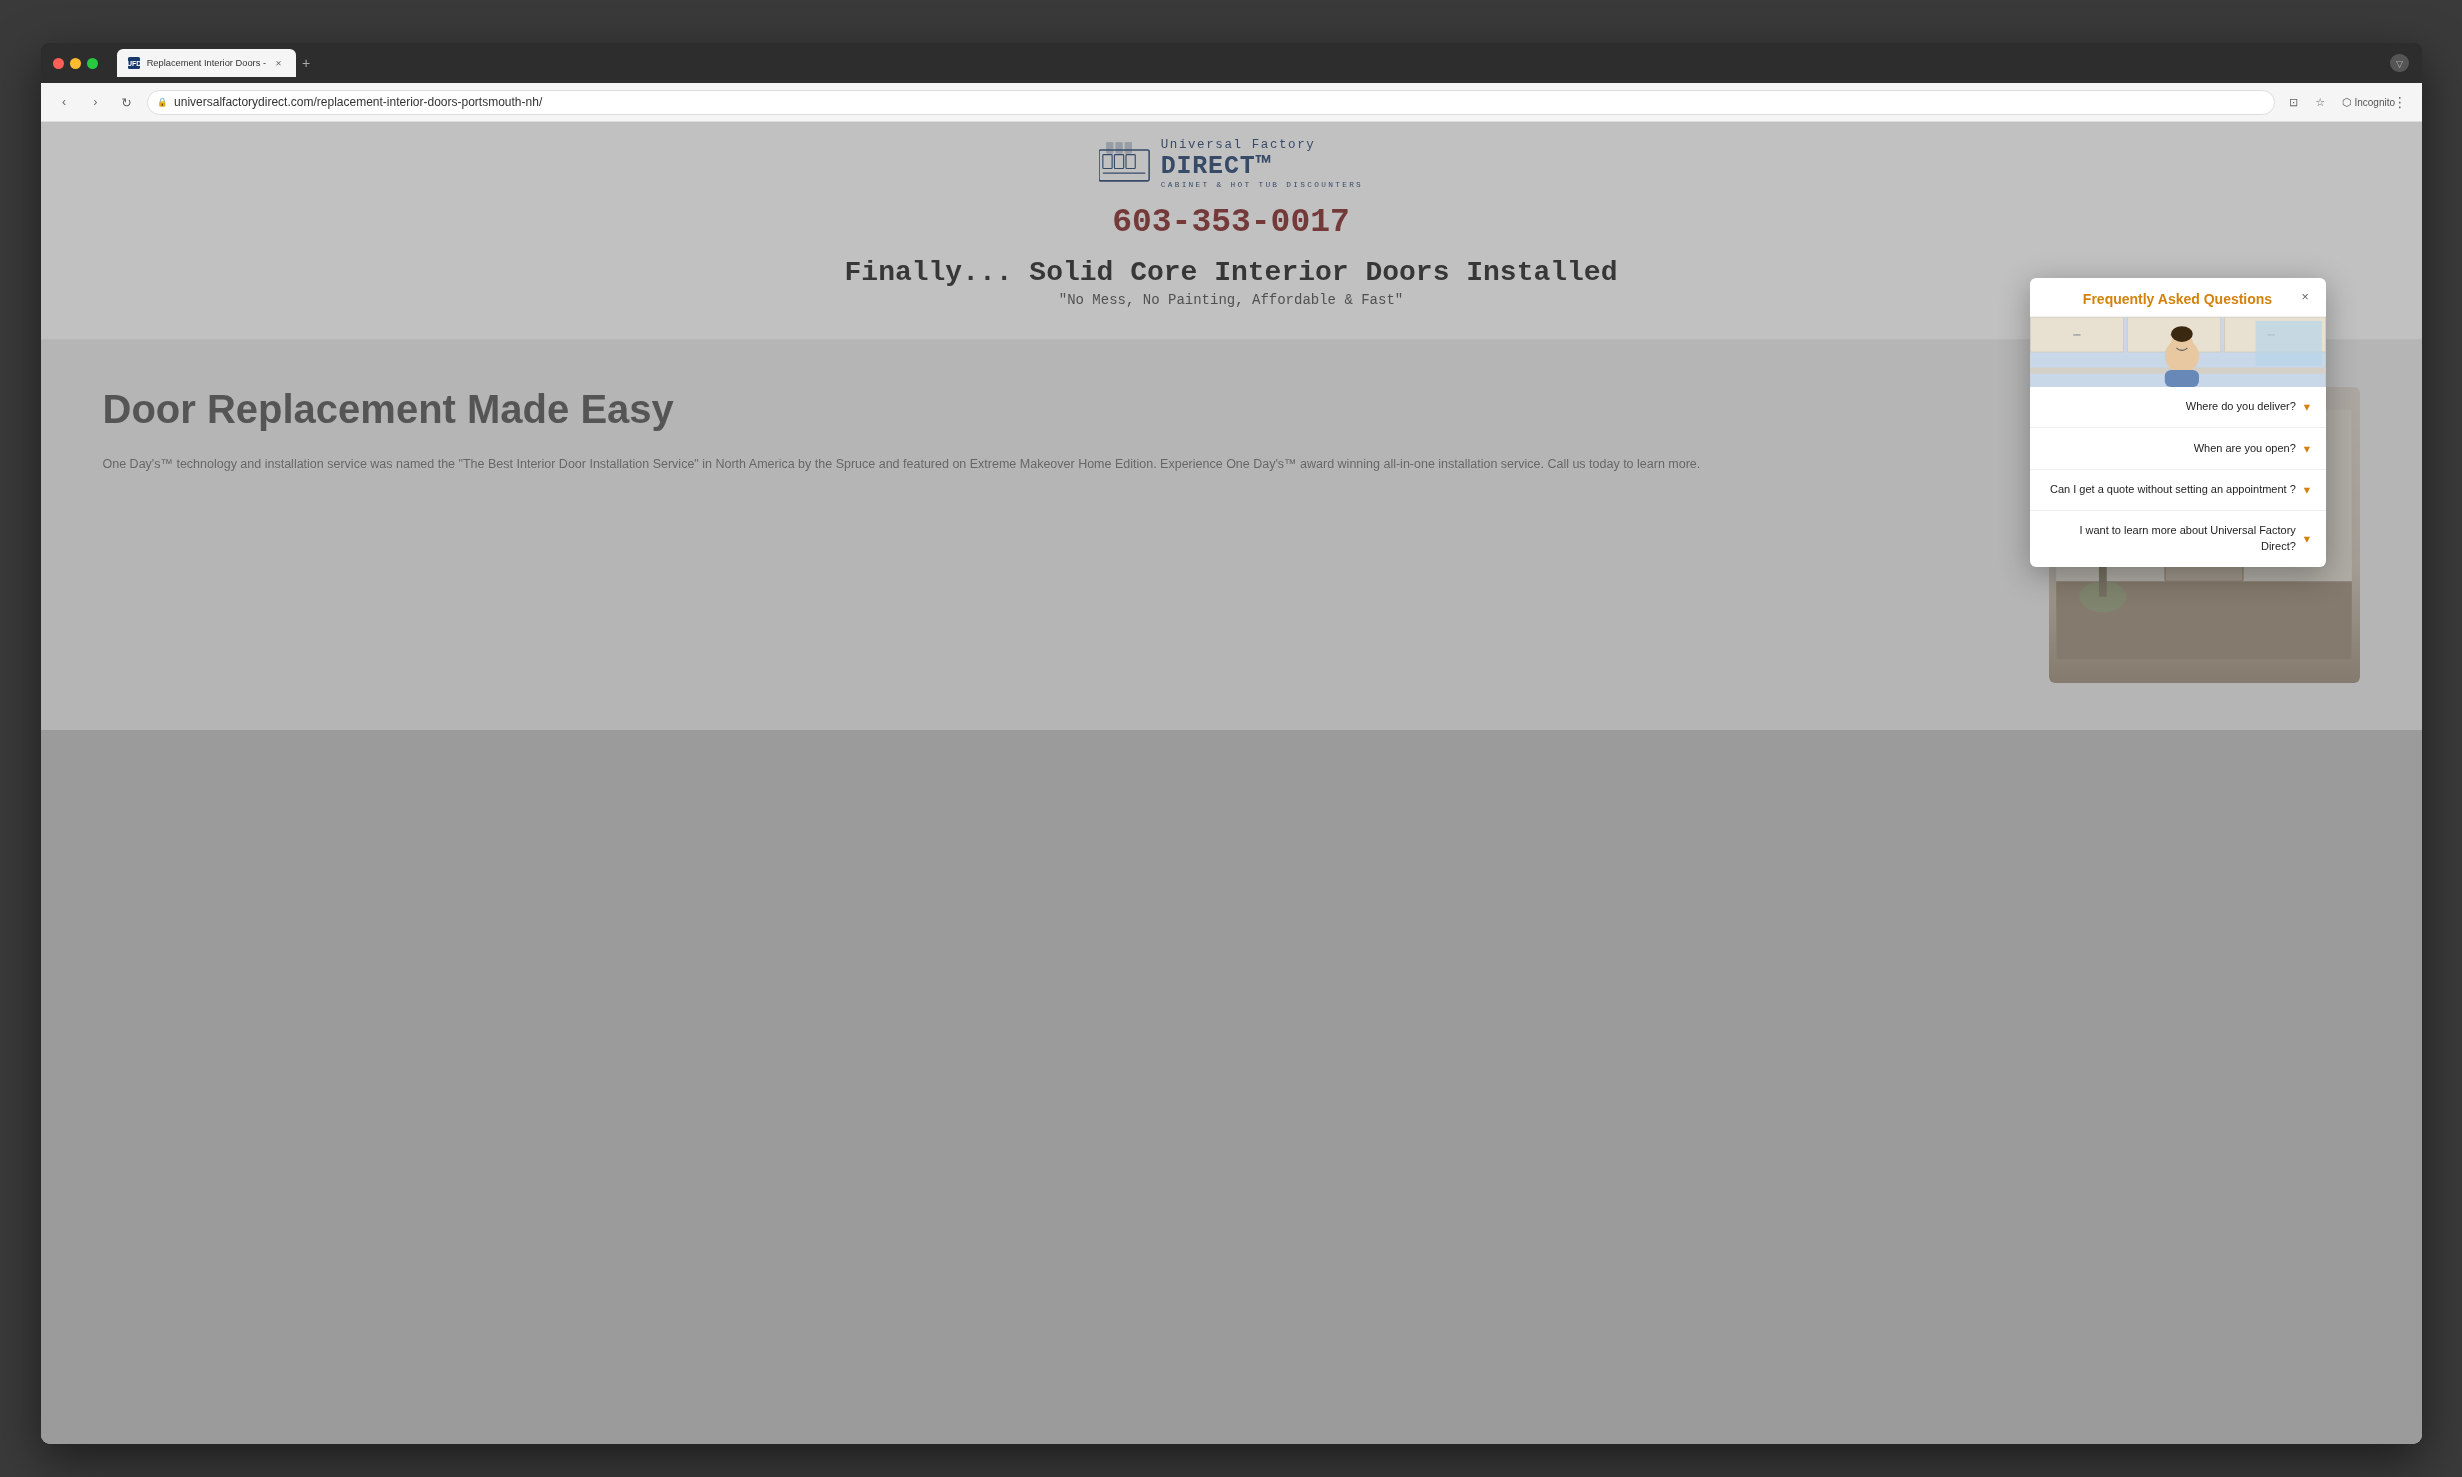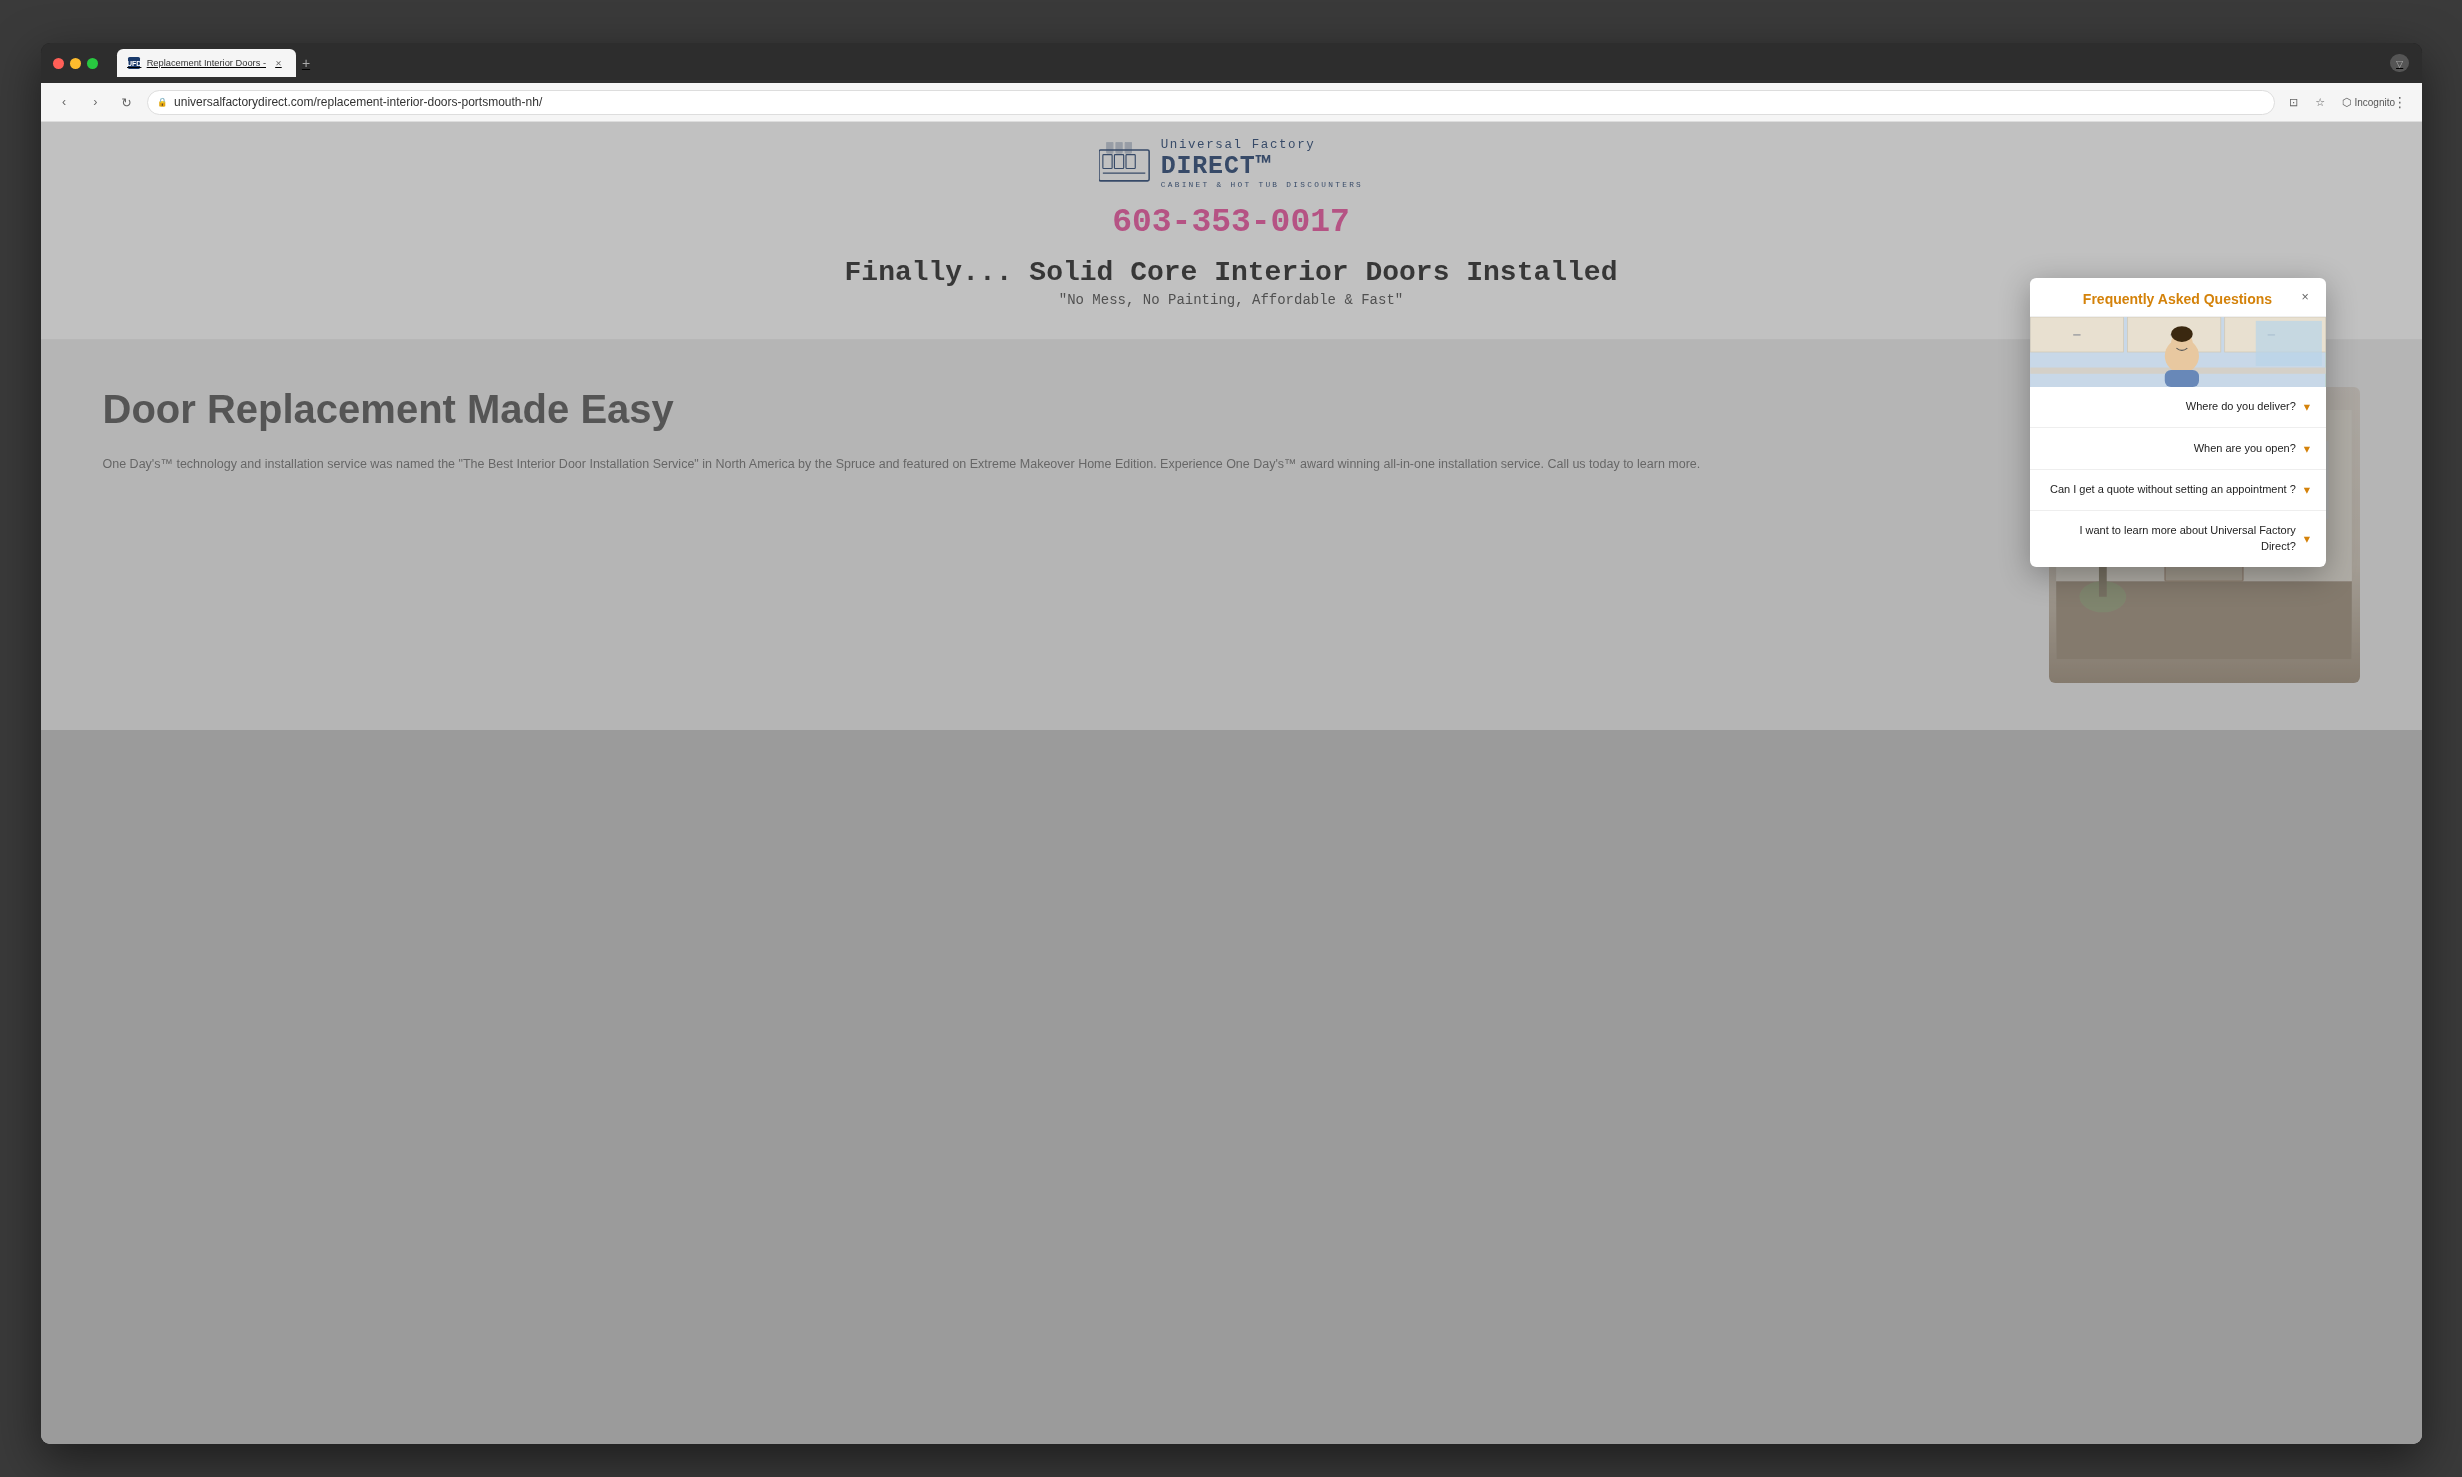--- a/index.html
+++ b/index.html
@@ -16,21 +16,20 @@
       box-shadow: 0 15.6px 47px rgba(0,0,0,0.5);
     }
 
     .title-bar {
       background: #2d2d2d;
       height: 40px;
       display: flex;
       align-items: center;
       padding: 0 12.5px;
       gap: 9.3px;
-      text-decoration: underline;
     }
 
     .traffic-lights {
       display: flex;
       gap: 6.2px;
       align-items: center;
     }
 
     .traffic-light {
       width: 11px;
@@ -186,21 +185,21 @@
 
     .logo-text-area {
       text-align: left;
     }
 
     .logo-top { font-size: 12.5px; color: #1a3a6b; letter-spacing: 1.6px; }
     .logo-main { font-size: 25px; font-weight: 900; color: #1a3a6b; letter-spacing: 0.8px; }
     .logo-sub { font-size: 7.8px; color: #1a3a6b; letter-spacing: 2.3px; }
 
     .phone-number {
-      color: #ec4899;
+      color: #7f1d1d;
       font-size: 33px;
       font-weight: 700;
       text-align: center;
       padding: 15.6px 0 7.8px;
     }
 
     .headline {
       text-align: center;
       font-size: 28px;
       font-weight: 800;

